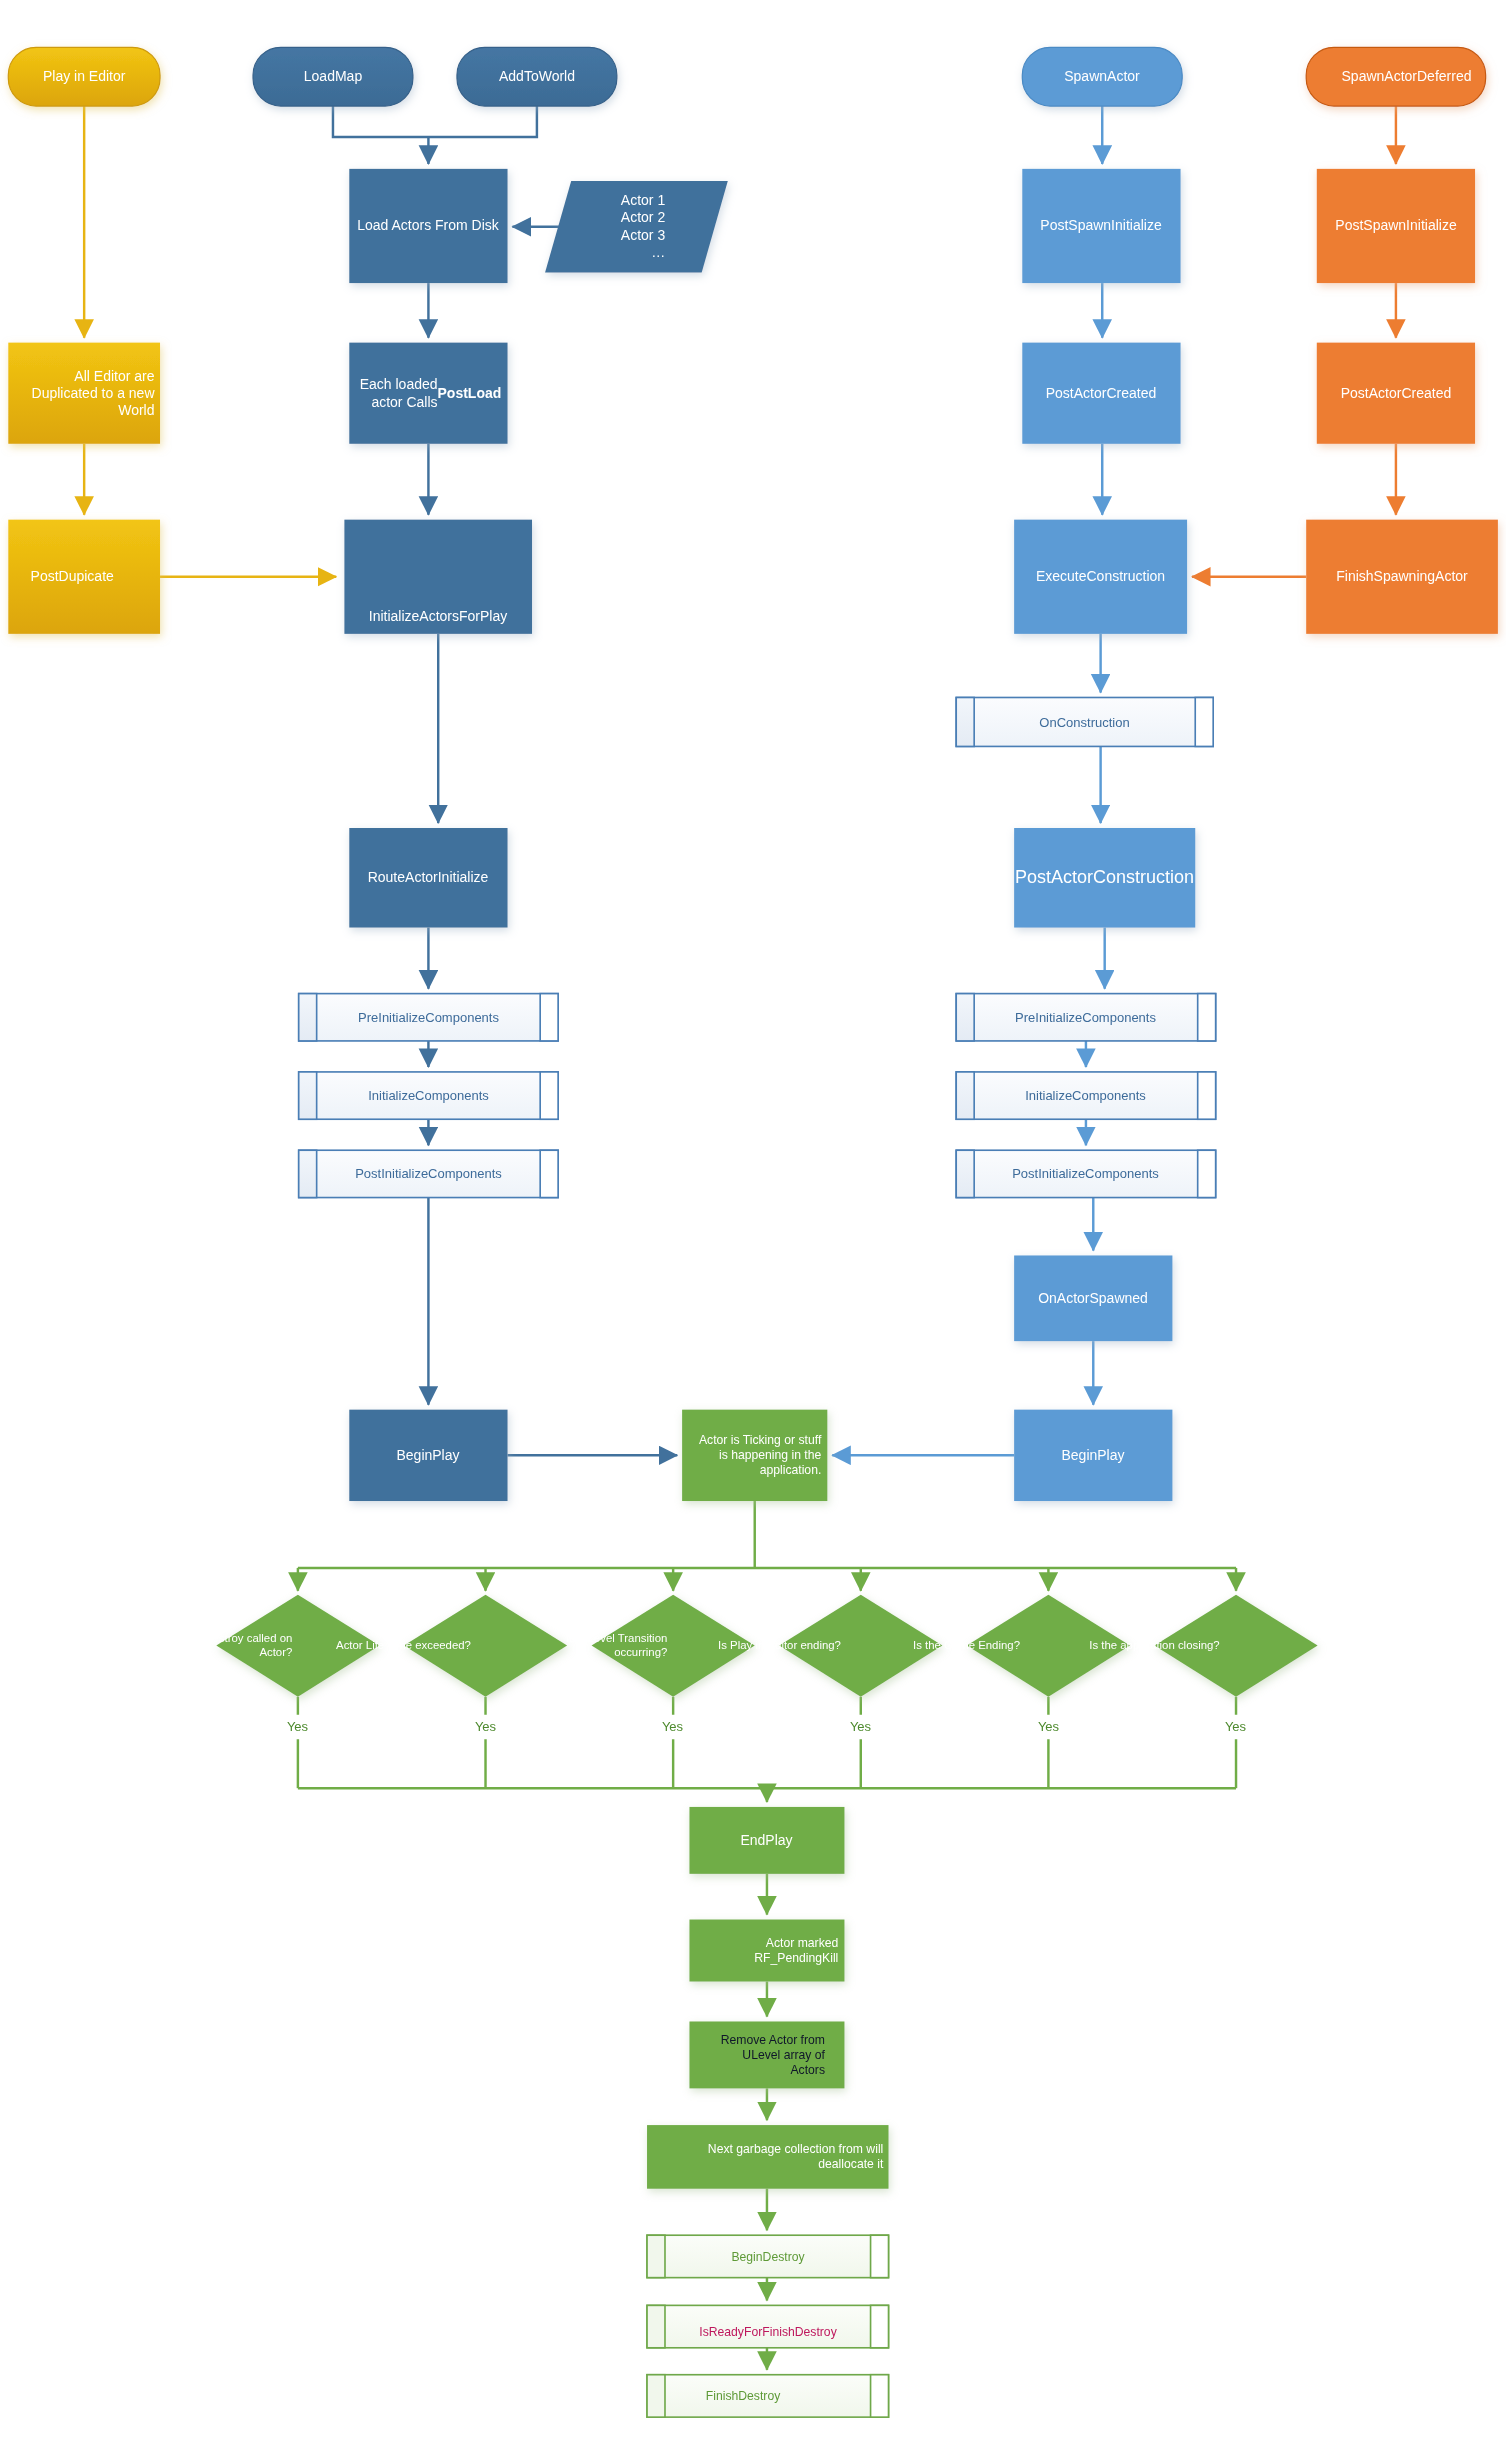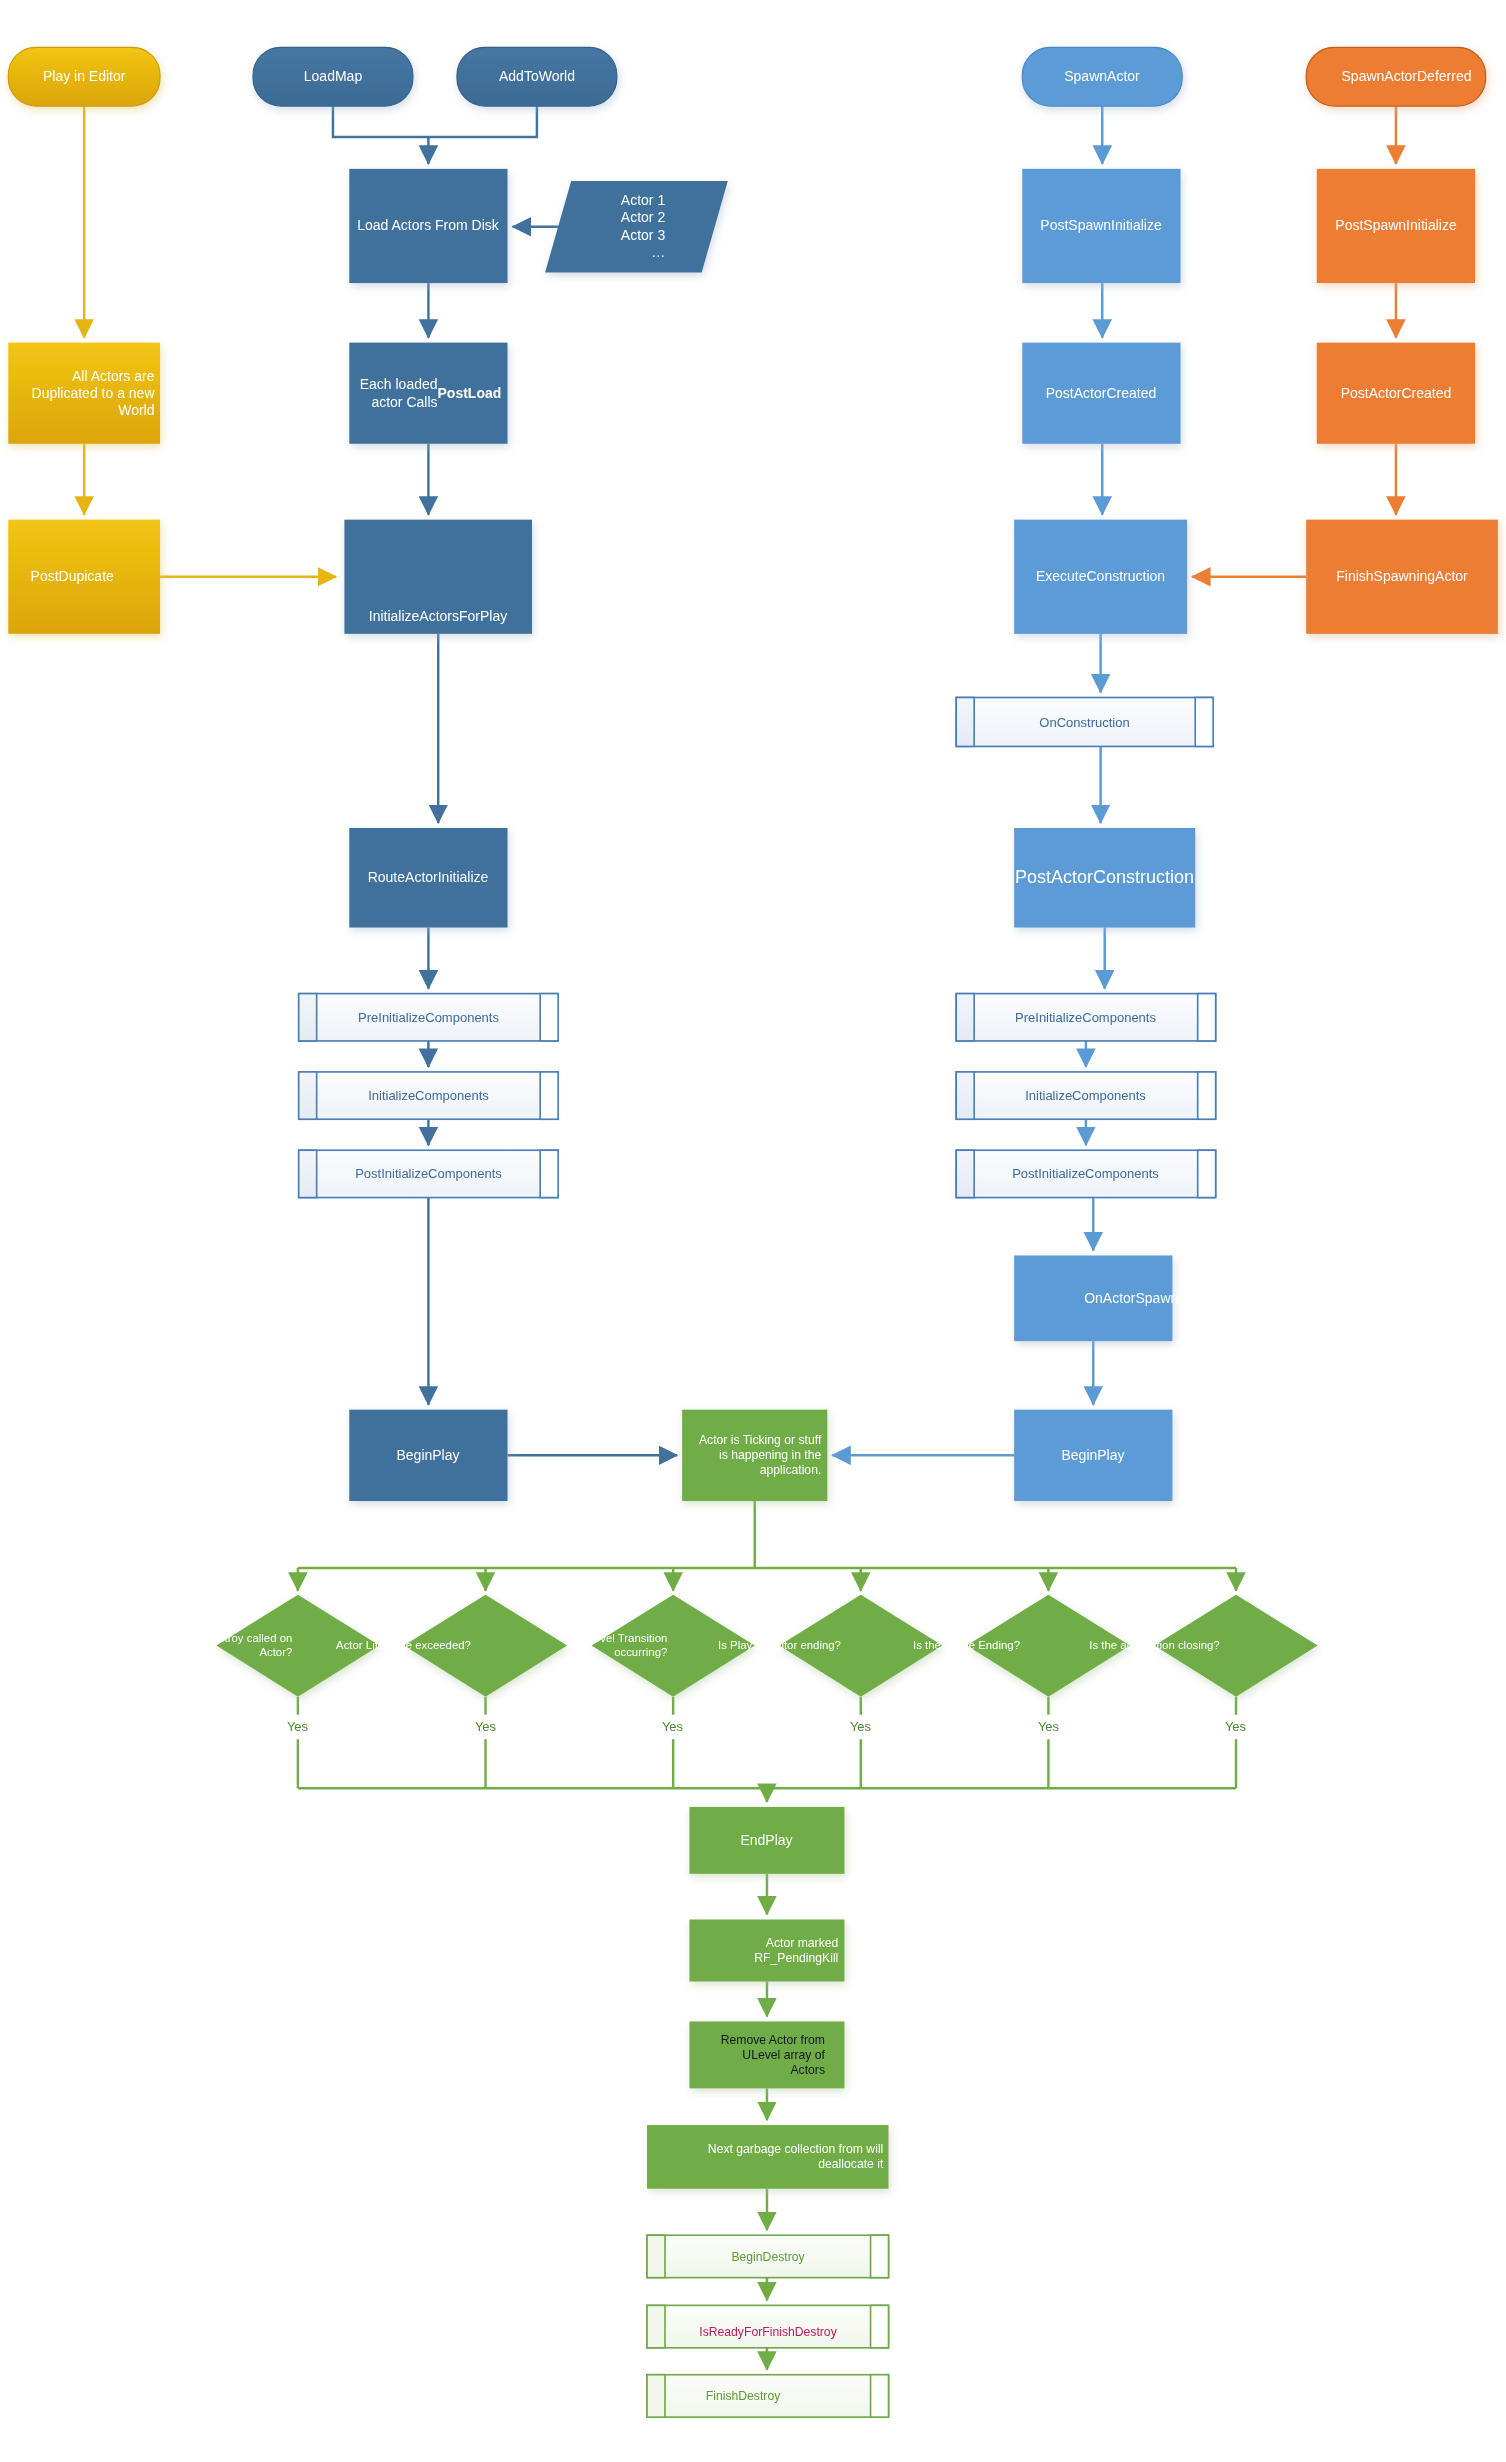--- a/index.html
+++ b/index.html
@@ -317,38 +317,38 @@
       <div class="node-label" style="left: 457px; top: 47px; width: 160px; height: 59px; font-size: 14px; color: rgb(255, 255, 255); padding: 0px 5.7px; box-sizing: border-box; white-space: pre-line;">AddToWorld</div>
       <div class="node-label" style="left: 1022px; top: 47px; width: 160px; height: 59px; font-size: 14px; color: rgb(255, 255, 255); padding: 0px 5.7px; box-sizing: border-box; white-space: pre-line;">SpawnActor</div>
       <div class="node-label" style="left: 1317px; top: 47px; width: 179px; height: 59px; font-size: 14px; color: rgb(255, 255, 255); padding: 0px 5.7px; box-sizing: border-box; white-space: pre-line;">SpawnActorDeferred</div>
       <div class="node-label" style="left: 349px; top: 169px; width: 158px; height: 114px; font-size: 14px; color: rgb(255, 255, 255); padding: 0px 5.7px; box-sizing: border-box; white-space: pre-line;">Load Actors From Disk</div>
       <div class="node-label" style="left: 558px; top: 181px; width: 170px; height: 91px; font-size: 14px; color: rgb(255, 255, 255); padding: 0px 5.7px; box-sizing: border-box; white-space: pre-line;">Actor 1
 Actor 2
 Actor 3
 …</div>
       <div class="node-label" style="left: 1022px; top: 169px; width: 158px; height: 114px; font-size: 14px; color: rgb(255, 255, 255); padding: 0px 5.7px; box-sizing: border-box; white-space: pre-line;">PostSpawnInitialize</div>
       <div class="node-label" style="left: 1317px; top: 169px; width: 158px; height: 114px; font-size: 14px; color: rgb(255, 255, 255); padding: 0px 5.7px; box-sizing: border-box; white-space: pre-line;">PostSpawnInitialize</div>
-      <div class="node-label" style="left: 8.2px; top: 343px; width: 152px; height: 101px; font-size: 14px; color: rgb(255, 255, 255); padding: 0px 5.7px; box-sizing: border-box; white-space: pre-line;">All Actors are Duplicated to a new World</div>
+      <div class="node-label" style="left: 8.2px; top: 343px; width: 152px; height: 101px; font-size: 14px; color: rgb(255, 255, 255); padding: 0px 5.7px; box-sizing: border-box; white-space: pre-line;">All Editor are Duplicated to a new World</div>
       <div class="node-label" style="left: 349px; top: 343px; width: 158px; height: 101px; font-size: 14px; color: rgb(255, 255, 255); padding: 0px 5.7px; box-sizing: border-box;">Each loaded actor Calls <b>PostLoad</b></div>
       <div class="node-label" style="left: 1022px; top: 343px; width: 158px; height: 101px; font-size: 14px; color: rgb(255, 255, 255); padding: 0px 5.7px; box-sizing: border-box; white-space: pre-line;">PostActorCreated</div>
       <div class="node-label" style="left: 1317px; top: 343px; width: 158px; height: 101px; font-size: 14px; color: rgb(255, 255, 255); padding: 0px 5.7px; box-sizing: border-box; white-space: pre-line;">PostActorCreated</div>
       <div class="node-label" style="left: 8.2px; top: 520px; width: 128px; height: 114px; font-size: 14px; color: rgb(255, 255, 255); padding: 0px 5.7px; box-sizing: border-box; white-space: pre-line;">PostDupicate</div>
       <div class="node-label" style="left: 344px; top: 520px; width: 188px; height: 114px; font-size: 14px; color: rgb(255, 255, 255); padding: 0px 5.7px; box-sizing: border-box; white-space: pre-line; margin-top: 40px;">InitializeActorsForPlay</div>
       <div class="node-label" style="left: 1014px; top: 520px; width: 173px; height: 114px; font-size: 14px; color: rgb(255, 255, 255); padding: 0px 5.7px; box-sizing: border-box; white-space: pre-line;">ExecuteConstruction</div>
       <div class="node-label" style="left: 1306px; top: 520px; width: 192px; height: 114px; font-size: 14px; color: rgb(255, 255, 255); padding: 0px 5.7px; box-sizing: border-box; white-space: pre-line;">FinishSpawningActor</div>
       <div class="node-label" style="left: 956px; top: 698px; width: 257px; height: 49px; font-size: 13px; color: rgb(61, 107, 154); padding: 0px 5.7px; box-sizing: border-box; white-space: pre-line;">OnConstruction</div>
       <div class="node-label" style="left: 349px; top: 828px; width: 158px; height: 100px; font-size: 14px; color: rgb(255, 255, 255); padding: 0px 5.7px; box-sizing: border-box; white-space: pre-line;">RouteActorInitialize</div>
       <div class="node-label" style="left: 1014px; top: 828px; width: 181px; height: 100px; font-size: 18px; color: rgb(255, 255, 255); padding: 0px 5.7px; box-sizing: border-box; white-space: pre-line; border-radius: 25px;">PostActorConstruction</div>
       <div class="node-label" style="left: 299px; top: 994px; width: 259px; height: 47px; font-size: 13px; color: rgb(61, 107, 154); padding: 0px 5.7px; box-sizing: border-box; white-space: pre-line;">PreInitializeComponents</div>
       <div class="node-label" style="left: 299px; top: 1072px; width: 259px; height: 47px; font-size: 13px; color: rgb(61, 107, 154); padding: 0px 5.7px; box-sizing: border-box; white-space: pre-line;">InitializeComponents</div>
       <div class="node-label" style="left: 299px; top: 1150px; width: 259px; height: 47px; font-size: 13px; color: rgb(61, 107, 154); padding: 0px 5.7px; box-sizing: border-box; white-space: pre-line;">PostInitializeComponents</div>
       <div class="node-label" style="left: 956px; top: 994px; width: 259px; height: 47px; font-size: 13px; color: rgb(61, 107, 154); padding: 0px 5.7px; box-sizing: border-box; white-space: pre-line;">PreInitializeComponents</div>
       <div class="node-label" style="left: 956px; top: 1072px; width: 259px; height: 47px; font-size: 13px; color: rgb(61, 107, 154); padding: 0px 5.7px; box-sizing: border-box; white-space: pre-line;">InitializeComponents</div>
       <div class="node-label" style="left: 956px; top: 1150px; width: 259px; height: 47px; font-size: 13px; color: rgb(61, 107, 154); padding: 0px 5.7px; box-sizing: border-box; white-space: pre-line;">PostInitializeComponents</div>
-      <div class="node-label" style="left: 1060px; top: 1256px; width: 158px; height: 86px; font-size: 14px; color: rgb(255, 255, 255); padding: 0px 5.7px; box-sizing: border-box; white-space: pre-line;">OnActorSpawned</div>
+      <div class="node-label" style="left: 1014px; top: 1256px; width: 158px; height: 86px; font-size: 14px; color: rgb(255, 255, 255); padding: 0px 5.7px; box-sizing: border-box; white-space: pre-line;">OnActorSpawned</div>
       <div class="node-label" style="left: 349px; top: 1410px; width: 158px; height: 91px; font-size: 14px; color: rgb(255, 255, 255); padding: 0px 5.7px; box-sizing: border-box; white-space: pre-line;">BeginPlay</div>
       <div class="node-label" style="left: 682px; top: 1410px; width: 145px; height: 91px; font-size: 12.2px; color: rgb(255, 255, 255); padding: 0px 5.7px; box-sizing: border-box; white-space: pre-line;">Actor is Ticking or stuff is happening in the application.</div>
       <div class="node-label" style="left: 1014px; top: 1410px; width: 158px; height: 91px; font-size: 14px; color: rgb(255, 255, 255); padding: 0px 5.7px; box-sizing: border-box; white-space: pre-line;">BeginPlay</div>
       <div class="node-label" style="left: 135px; top: 1595px; width: 163px; height: 102px; font-size: 11.4px; color: rgb(255, 255, 255); padding: 0px 5.7px; box-sizing: border-box; white-space: pre-line;">Event Destroy called on Actor?</div>
       <div class="node-label" style="left: 322px; top: 1595px; width: 163px; height: 102px; font-size: 11.4px; color: rgb(255, 255, 255); padding: 0px 5.7px; box-sizing: border-box; white-space: pre-line;">Actor Life Time exceeded?</div>
       <div class="node-label" style="left: 510px; top: 1595px; width: 163px; height: 102px; font-size: 11.4px; color: rgb(255, 255, 255); padding: 0px 5.7px; box-sizing: border-box; white-space: pre-line;">Is a Level Transition occurring?</div>
       <div class="node-label" style="left: 698px; top: 1595px; width: 163px; height: 102px; font-size: 11.4px; color: rgb(255, 255, 255); padding: 0px 5.7px; box-sizing: border-box; white-space: pre-line;">Is Play in Editor ending?</div>
       <div class="node-label" style="left: 885px; top: 1595px; width: 163px; height: 102px; font-size: 11.4px; color: rgb(255, 255, 255); padding: 0px 5.7px; box-sizing: border-box; white-space: pre-line;">Is the Game Ending?</div>
       <div class="node-label" style="left: 1073px; top: 1595px; width: 163px; height: 102px; font-size: 11.4px; color: rgb(255, 255, 255); padding: 0px 5.7px; box-sizing: border-box; white-space: pre-line;">Is the application closing?</div>
       <div class="node-label" style="left: 689px; top: 1807px; width: 155px; height: 67px; font-size: 14px; color: rgb(255, 255, 255); padding: 0px 5.7px; box-sizing: border-box; white-space: pre-line;">EndPlay</div>

